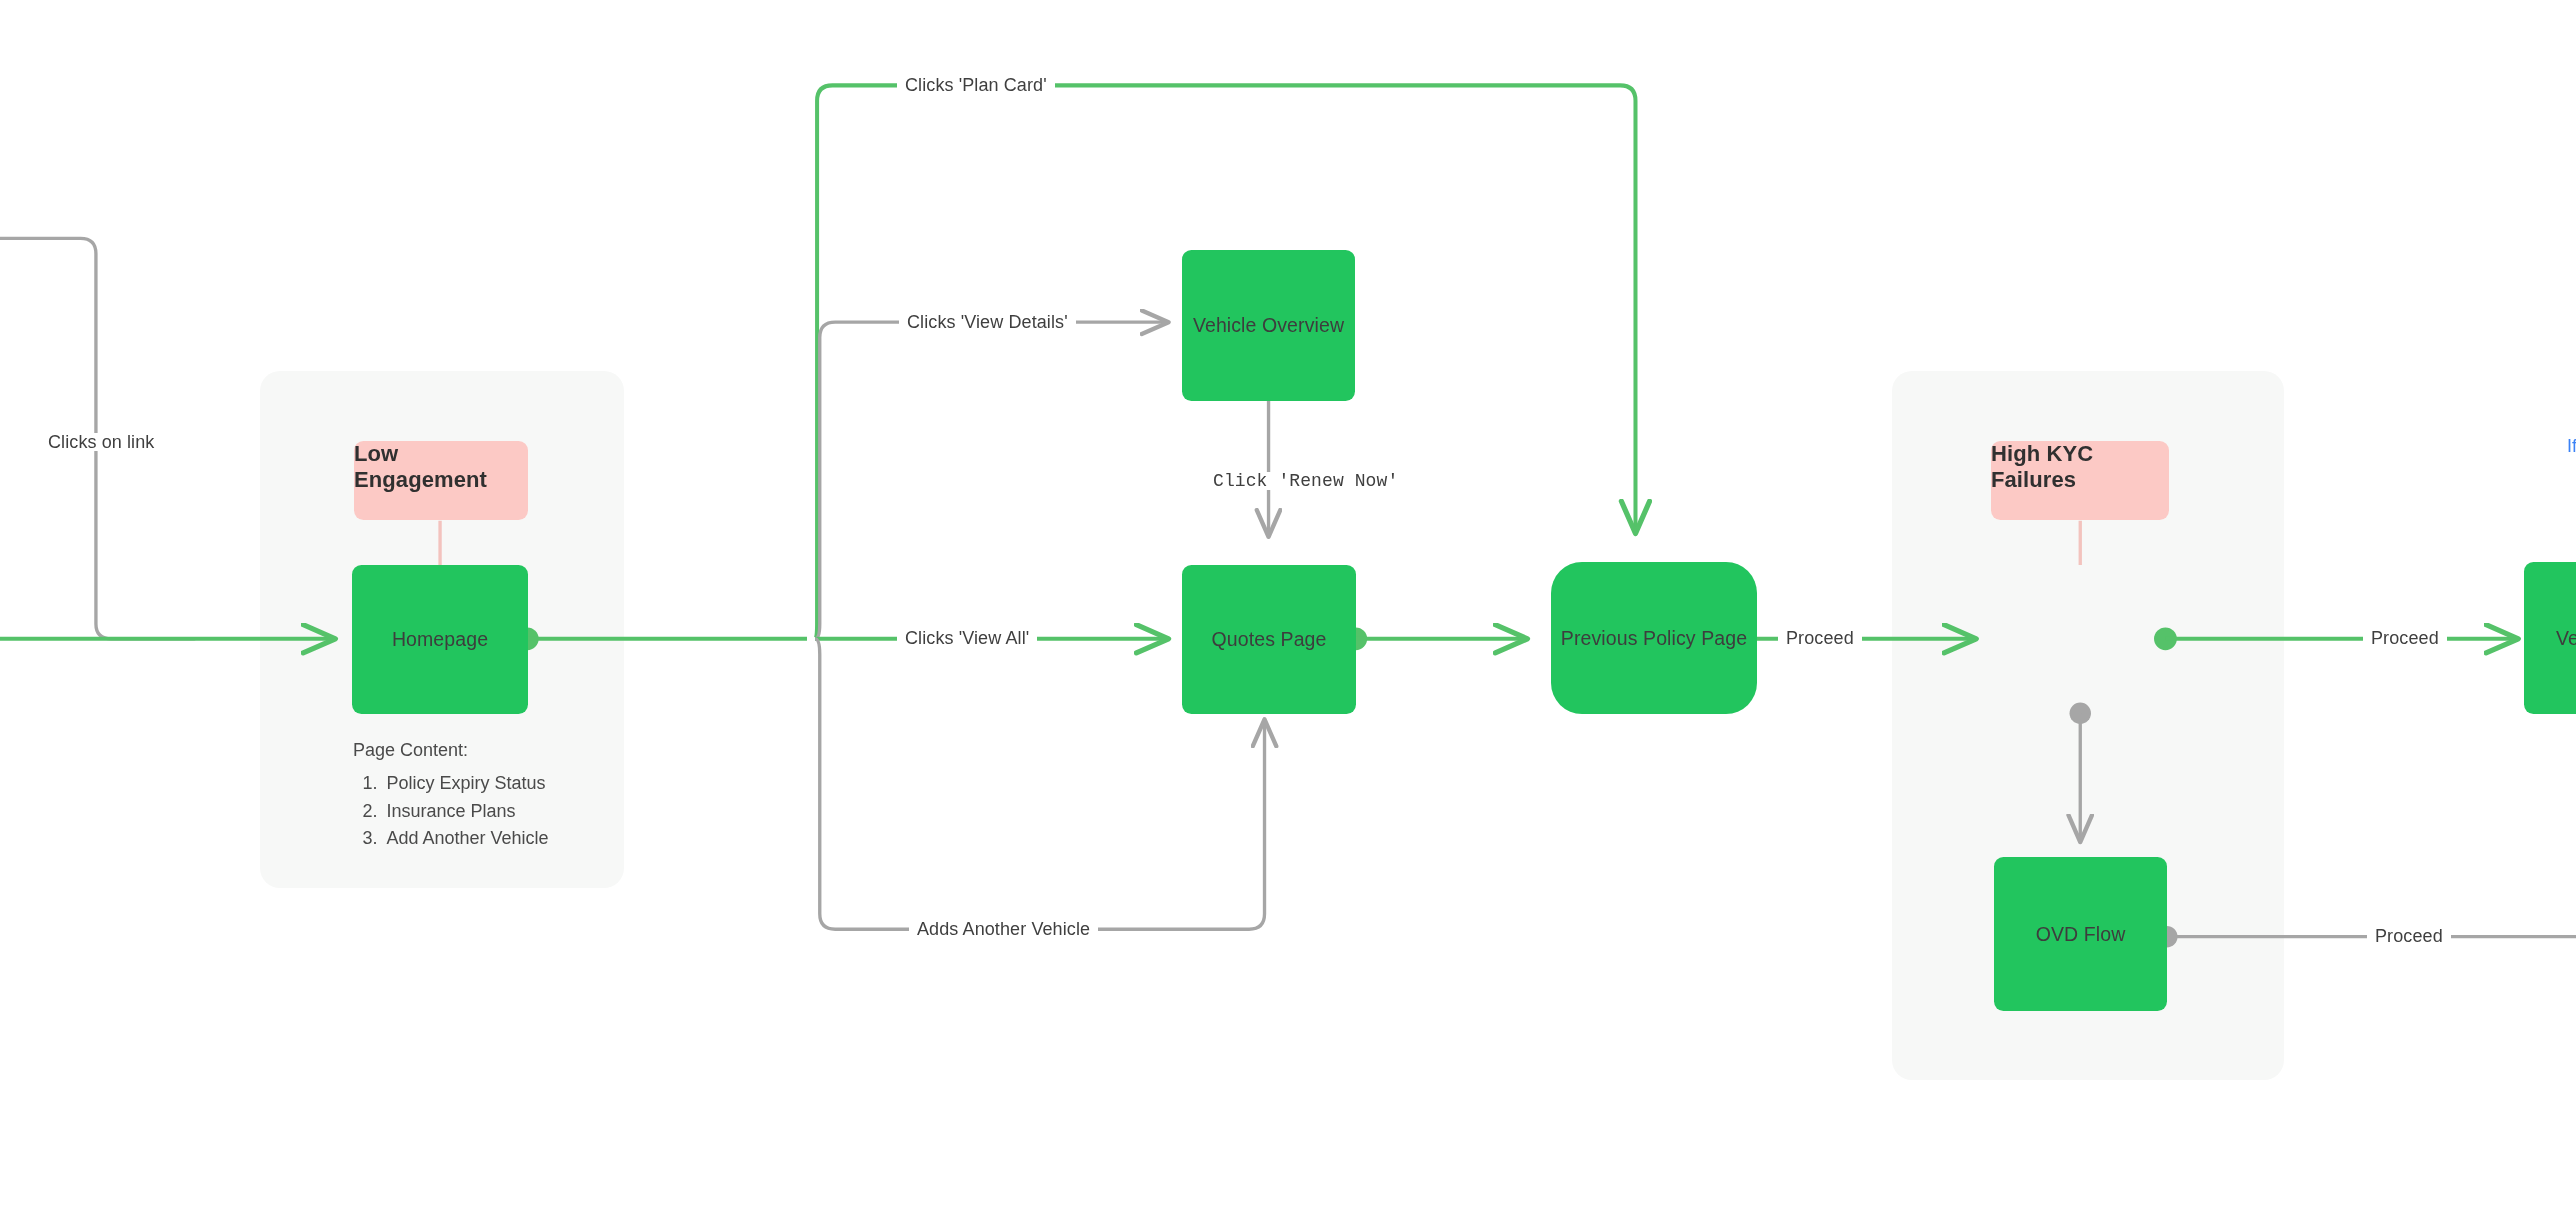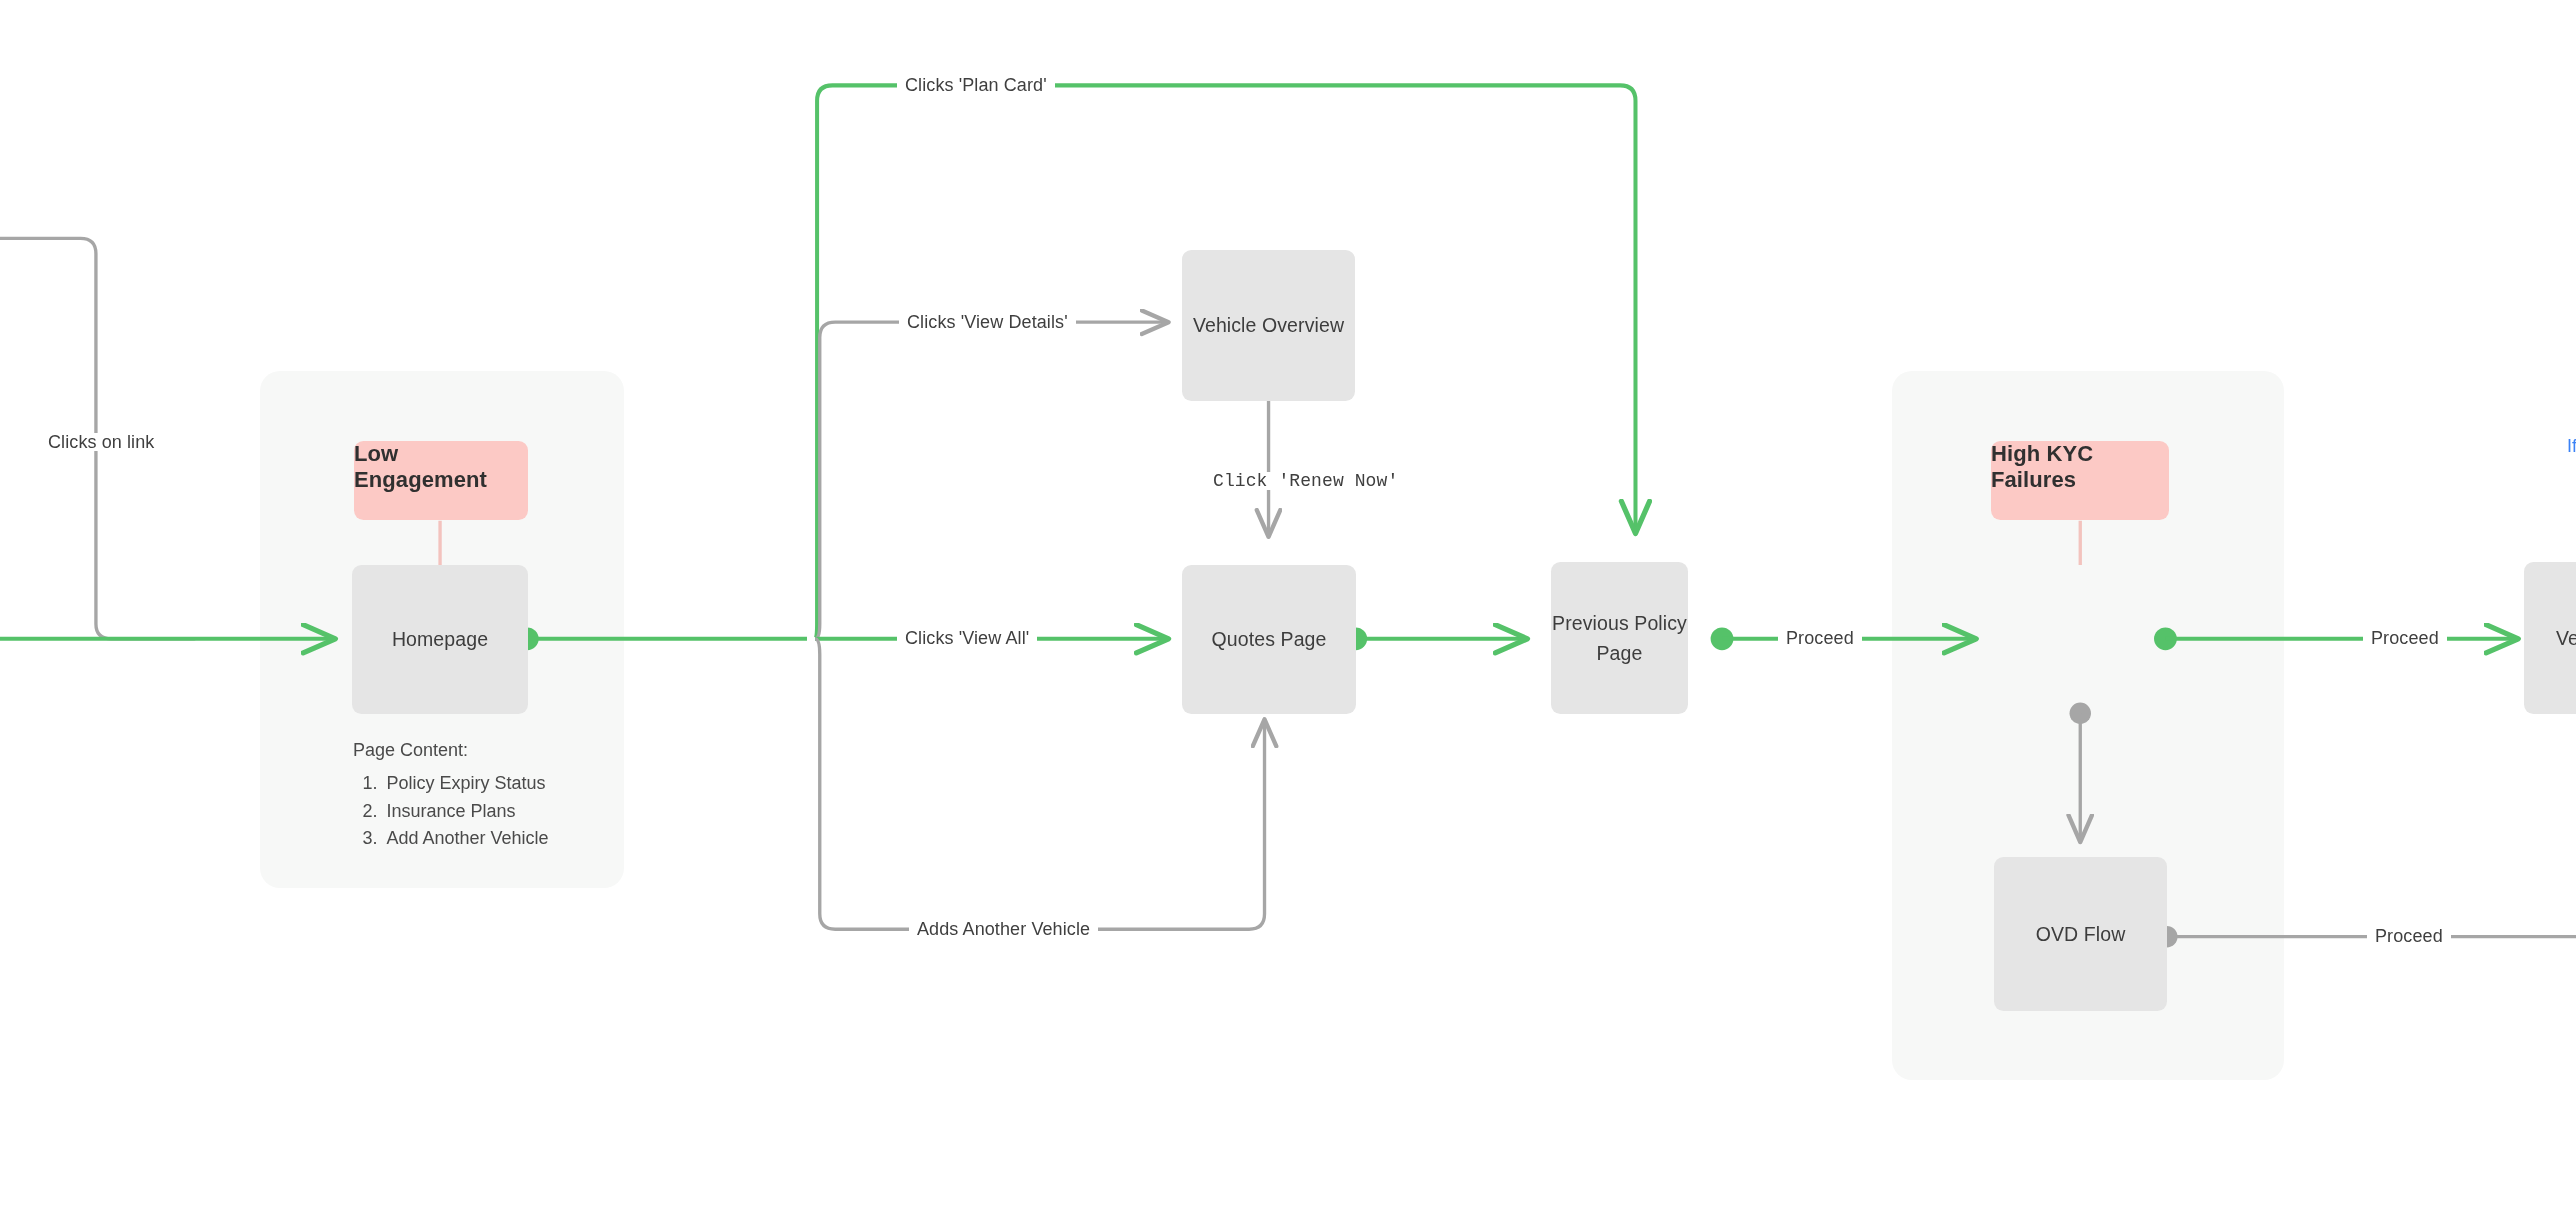--- a/index.html
+++ b/index.html
@@ -29,21 +29,21 @@
     height: 1232px;
     pointer-events: none;
   }
   .group-box {
     position: absolute;
     background: #f7f8f7;
     border-radius: 20px;
   }
   .node {
     position: absolute;
-    background: #e5e5e5;
+    background: #22c55e;
     border-radius: 9.4px;
     display: flex;
     flex-direction: column;
     align-items: center;
     justify-content: center;
     color: #3d3d3d;
     font-size: 19.5px;
     line-height: 1.55;
     text-align: center;
     letter-spacing: 0.1px;
@@ -197,21 +197,21 @@
   </div>
 
   <div class="node" style="left:1182px; top:250px; width:173px; height:151px;">
     <span>Vehicle Overview</span>
   </div>
 
   <div class="node" style="left:1182px; top:565px; width:174px; height:149px;">
     <span>Quotes Page</span>
   </div>
 
-  <div class="node" style="left:1551px; top:562px; width:137px; height:152px;">
+  <div class="node" style="left:1551px; top:562px; width:206px; height:152px;border-radius:31px;">
     <span>Previous Policy Page</span>
   </div>
 
 
   <div class="node" style="left:1994px; top:857px; width:173px; height:154px;">
     <span>OVD Flow</span>
   </div>
 
   <div class="node" style="left:2524px; top:562px; width:134px; height:152px; align-items:flex-start; padding-left:32px;">
     <span>Vehic</span>

